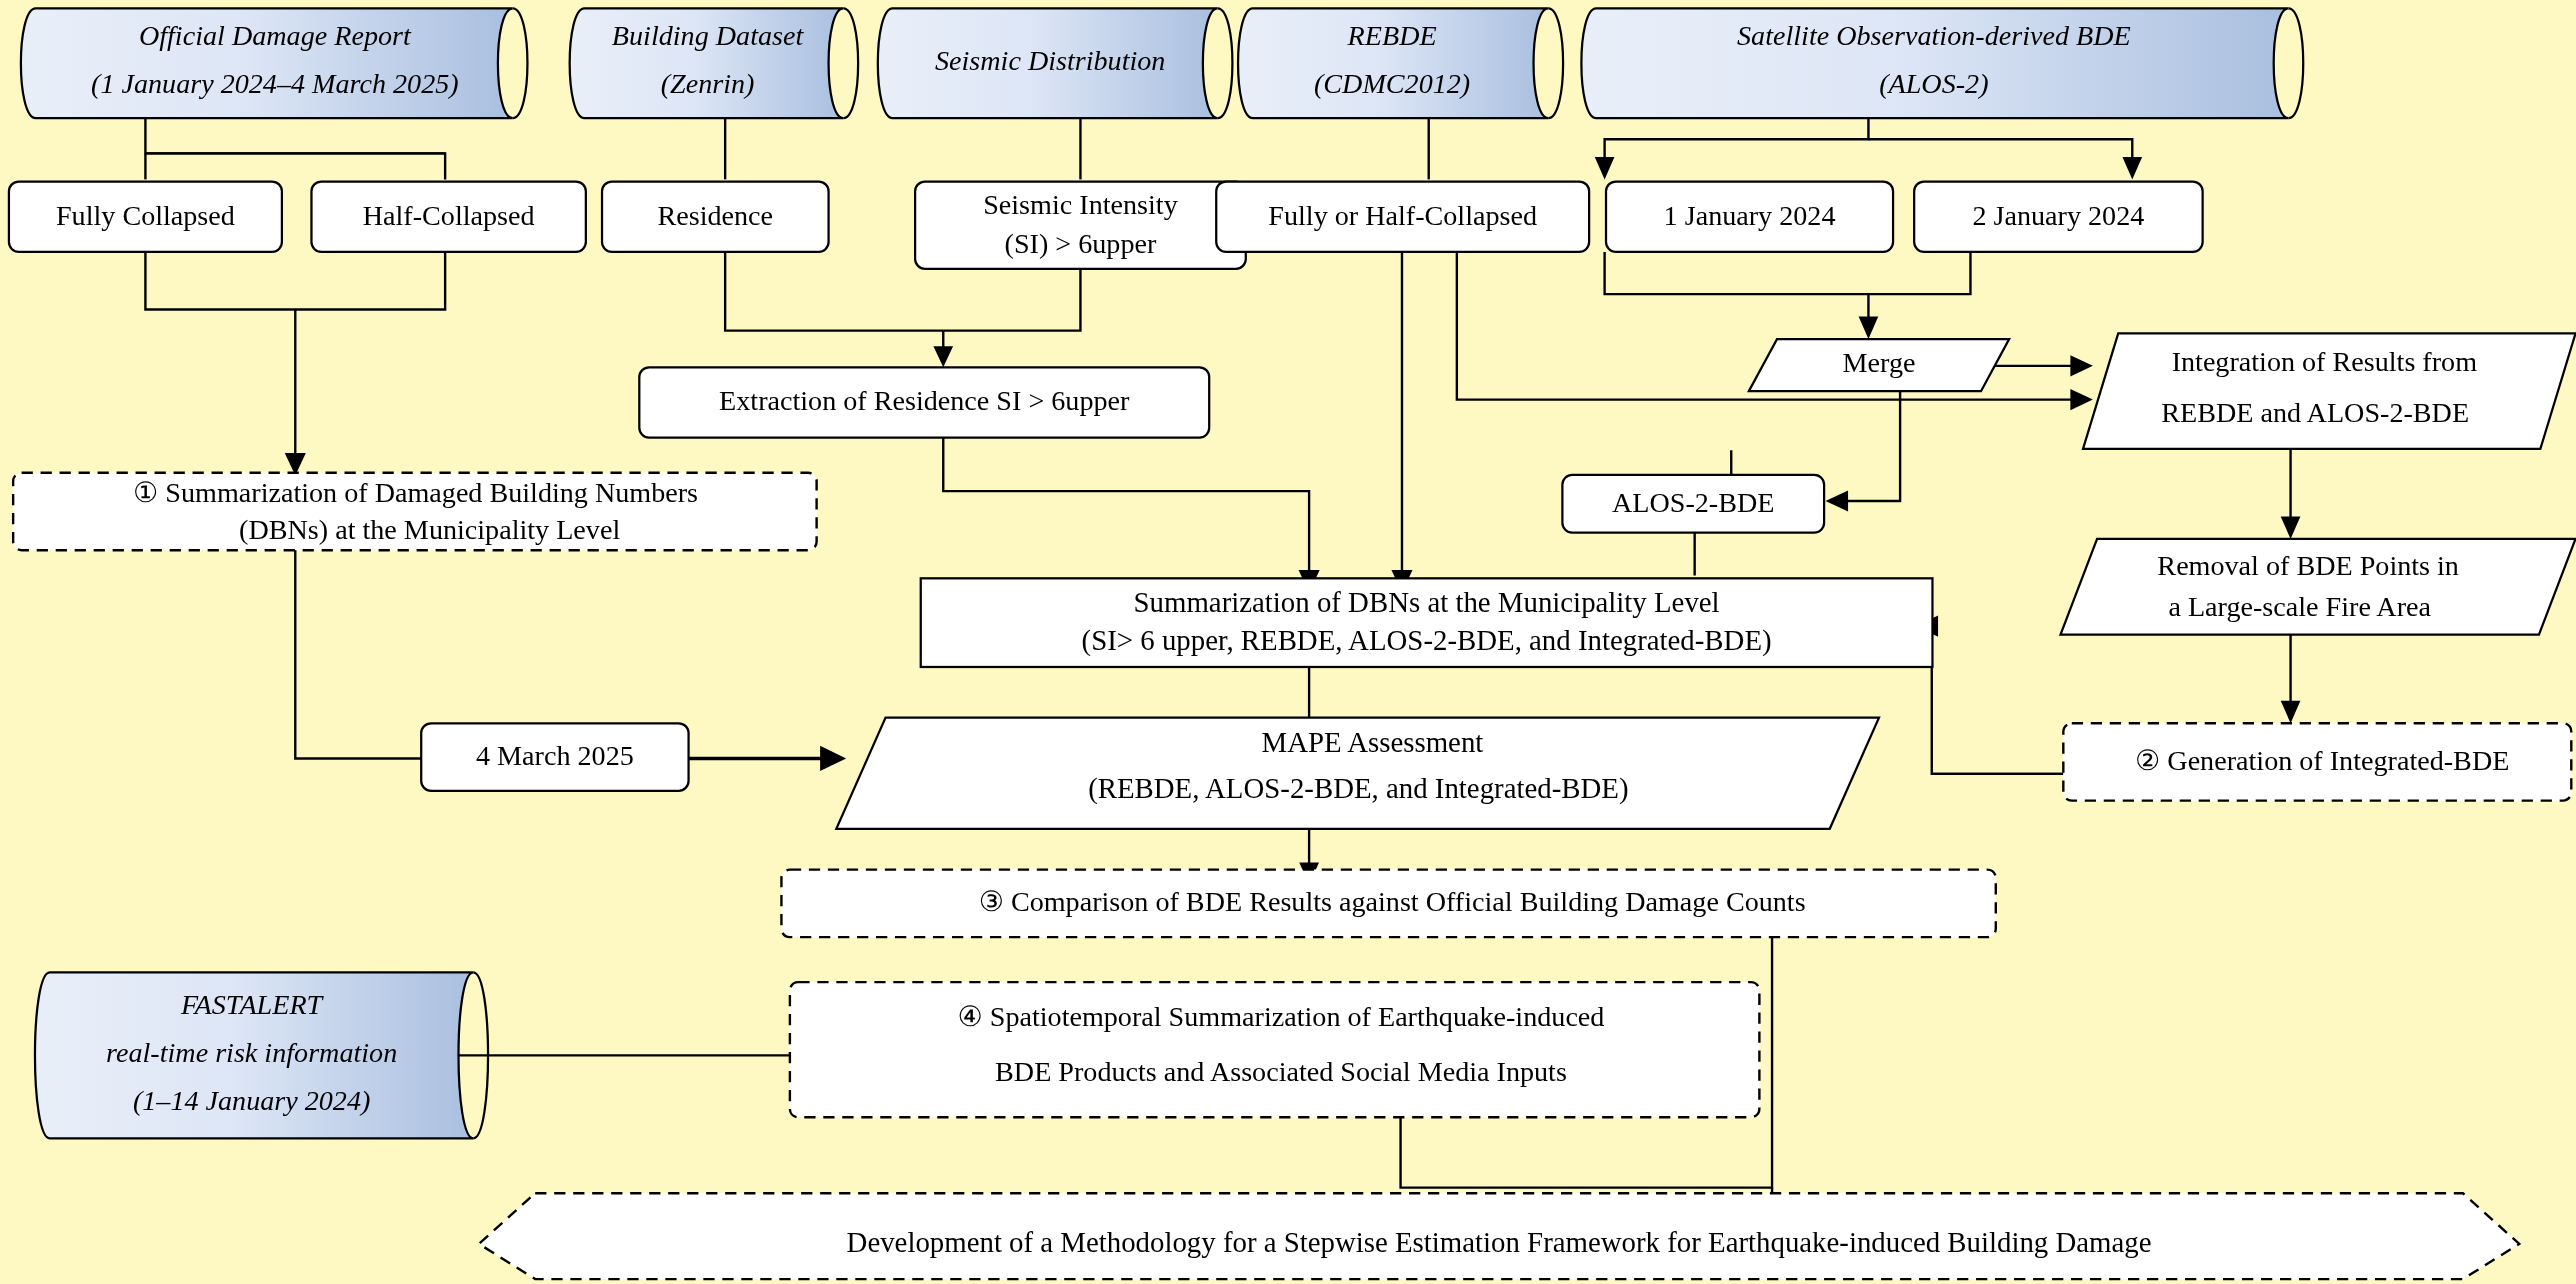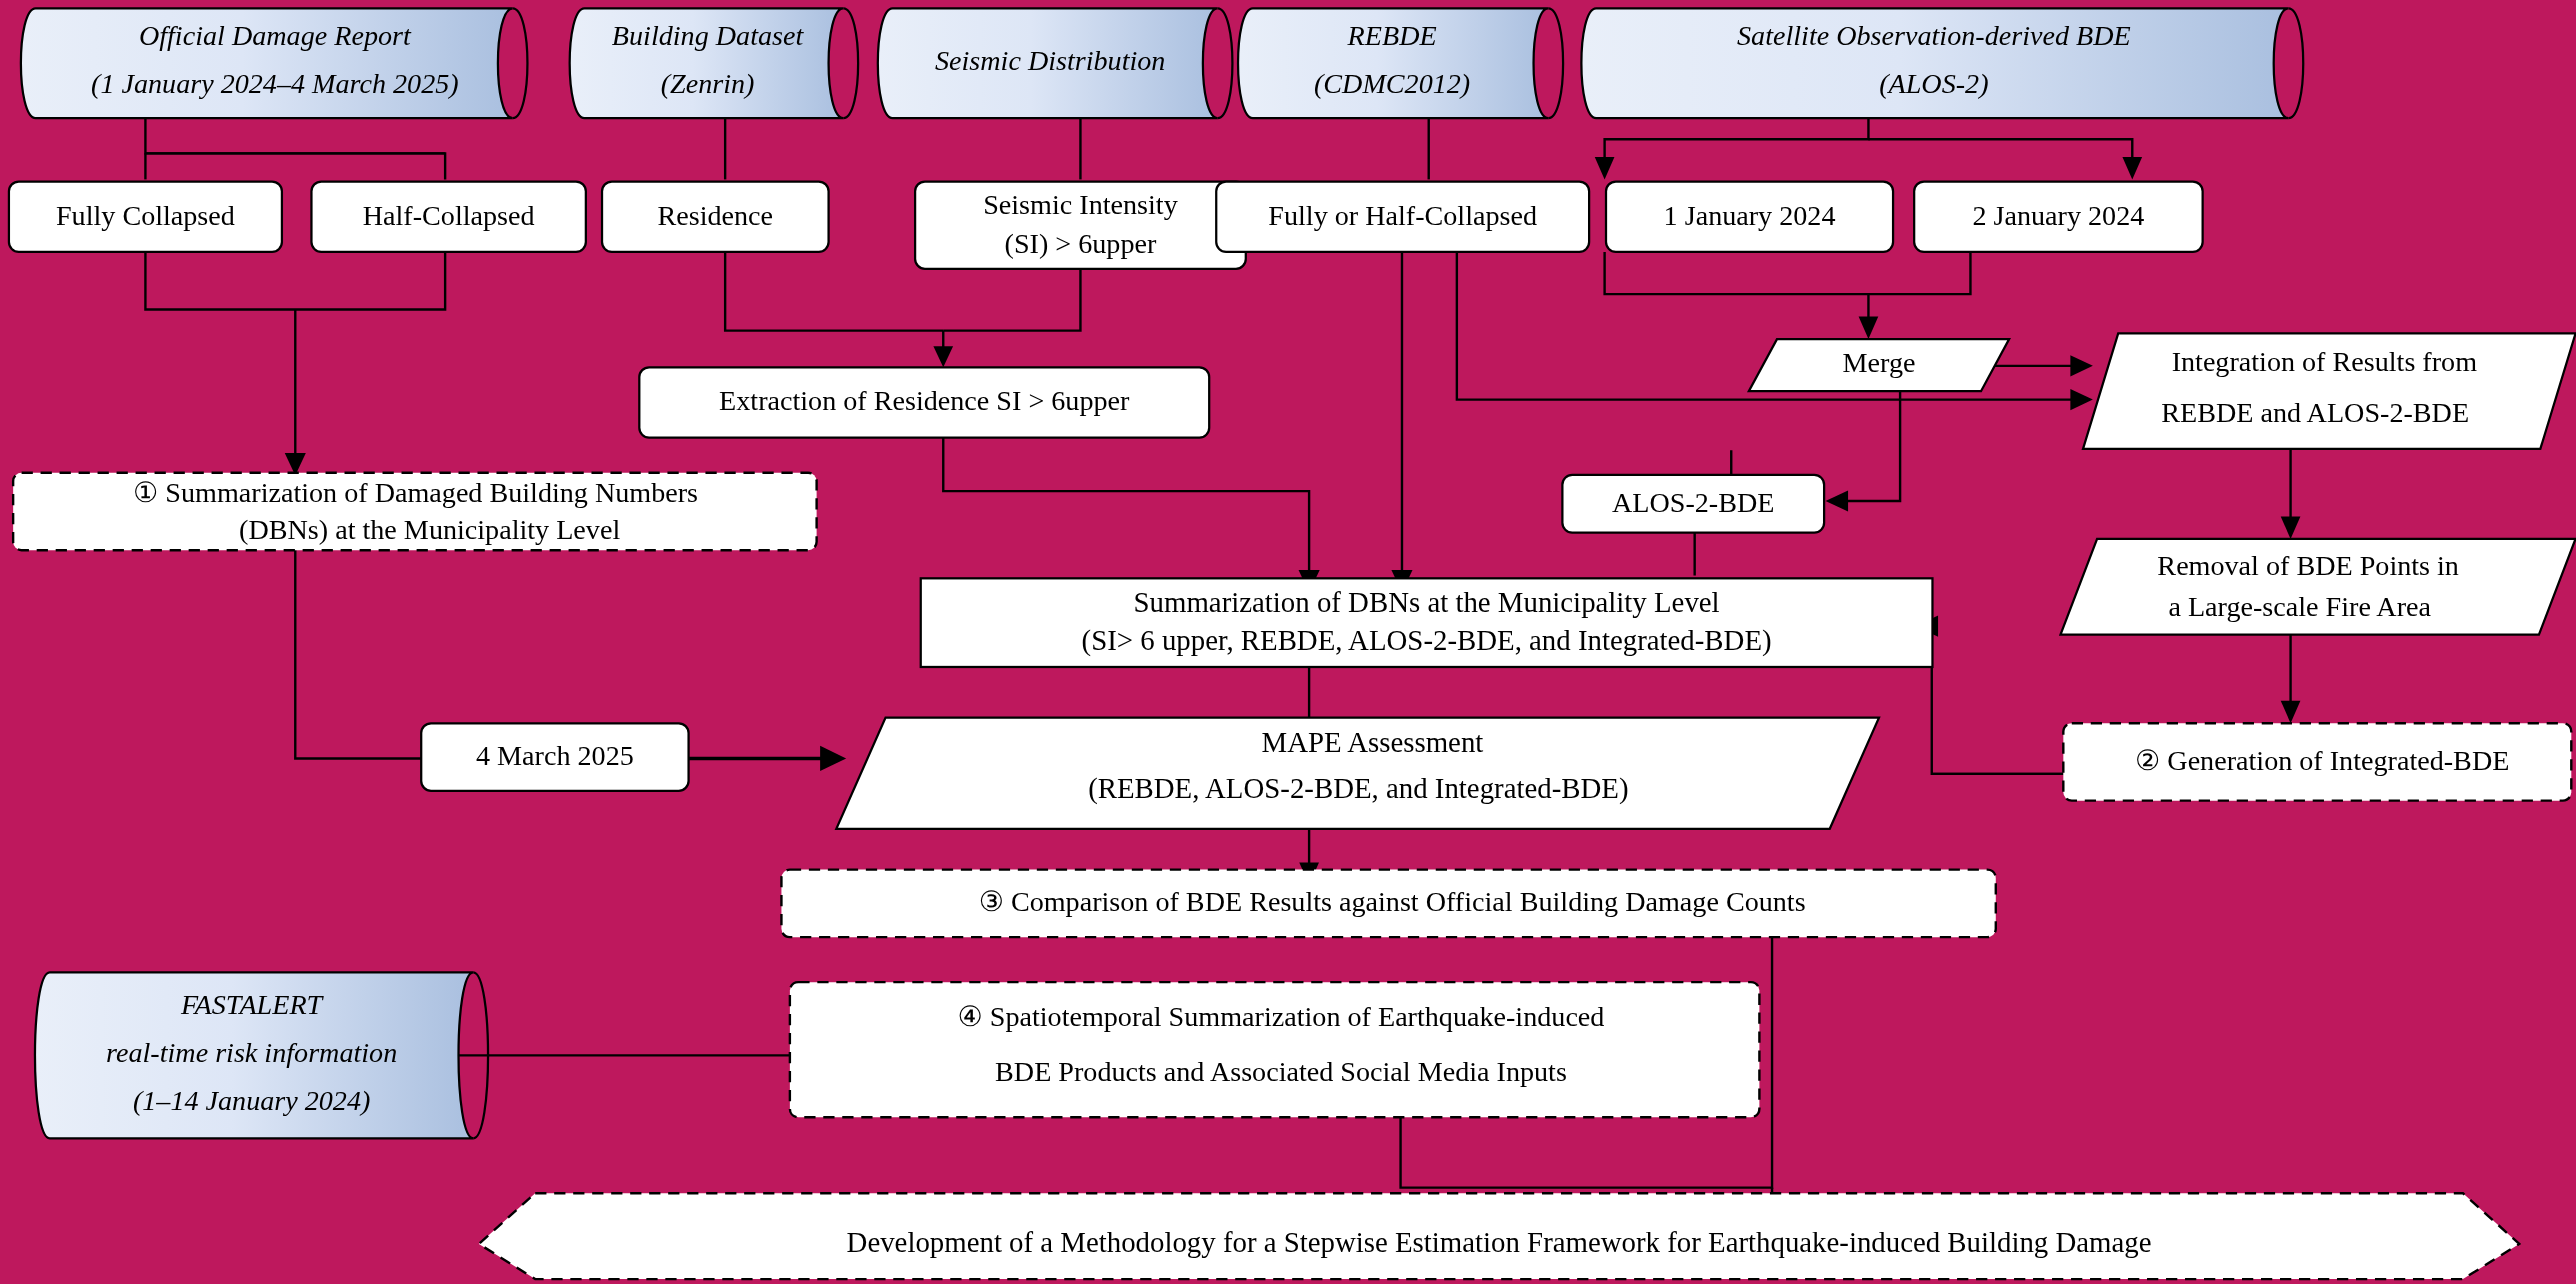--- a/index.html
+++ b/index.html
@@ -1,17 +1,17 @@
 <!DOCTYPE html>
 <html style="font-size:11.3px"><head>
 <meta charset="utf-8">
 <style>
   html,body{margin:0;padding:0;background:#ffffff;}
   body{font-family:"Liberation Serif", serif;}
-  #stage{position:relative;width:2576px;height:1284px;background:#be185d;overflow:hidden;}
+  #stage{position:relative;width:2576px;height:1284px;background:#fef9c3;overflow:hidden;}
   svg#canvas{position:absolute;left:0;top:0;width:2576px;height:1284px;}
   .nodeText{font-family:"Liberation Serif", serif;fill:#000;text-anchor:middle;dominant-baseline:middle;}
   .t-src{font-style:italic;font-size:40px;}
   .t-box{font-size:40px;}
   .t-dash{font-size:40px;}
   .t-big{font-size:41px;}
   .shapeFill{fill:#ffffff;stroke:#000;stroke-width:3.2;}
   .dashShape{fill:#ffffff;stroke:#000;stroke-width:3.4;stroke-dasharray:16 11;}
   .conn{fill:none;stroke:#000;stroke-width:3.4;}
   .connThick{fill:none;stroke:#000;stroke-width:5;}

